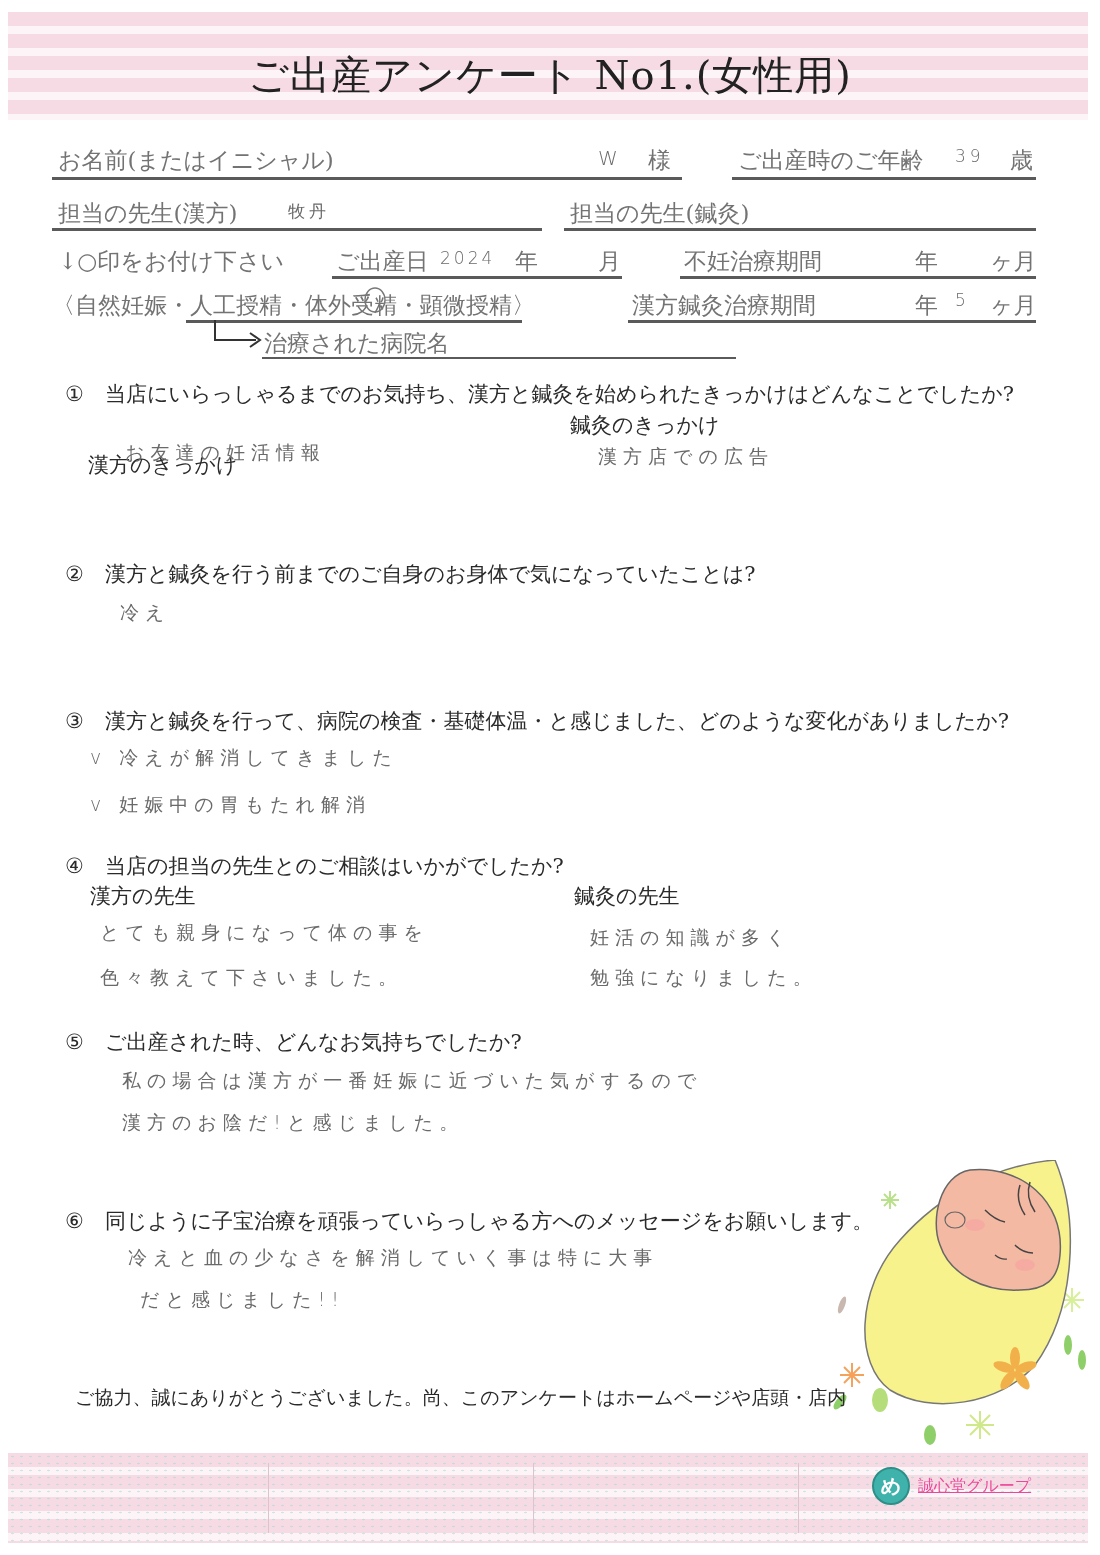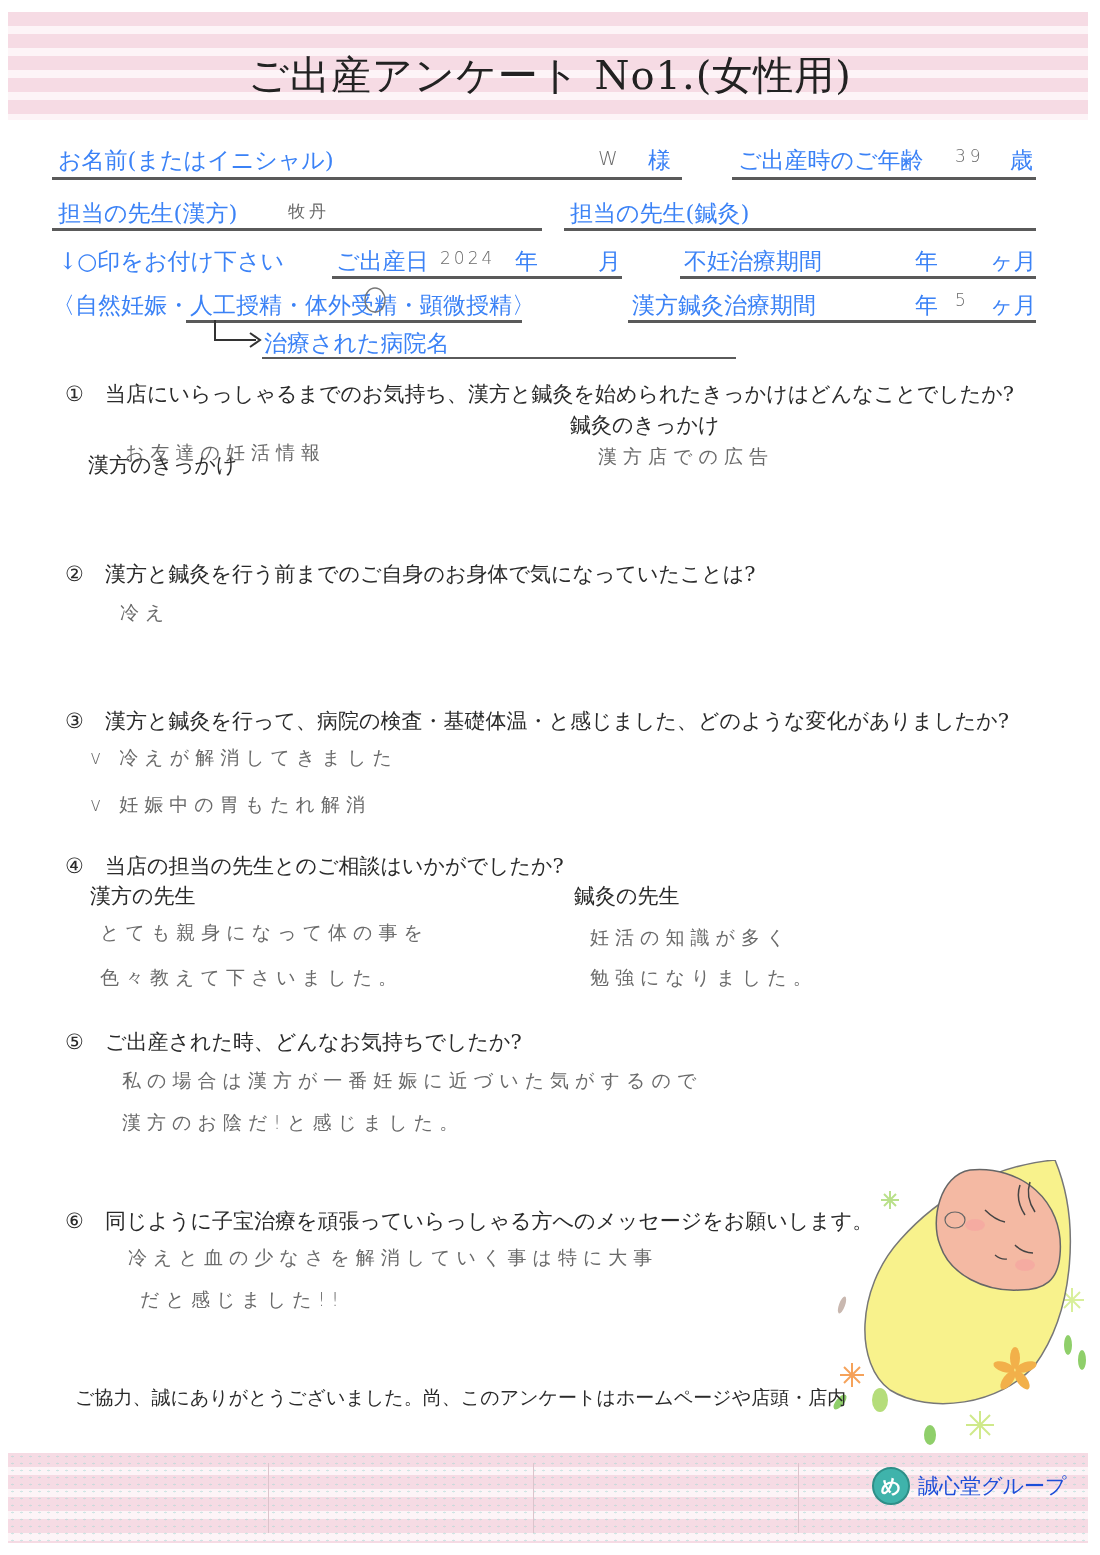--- a/index.html
+++ b/index.html
@@ -18,41 +18,41 @@
     background-image: radial-gradient(#a9d8d4 1px, transparent 1.4px);
     background-size: 9px 7px; opacity: .55;
   }
   .footer-band .vline { position: absolute; top: 10px; bottom: 10px; width: 1px; background: #dcc4cc; }
 
   .title {
     position: absolute; top: 48px; left: 0; width: 1100px; text-align: center;
     font-size: 40px; letter-spacing: 1px; color: #222;
   }
 
-  .field { position: absolute; font-size: 23px; color: #3b82f6; white-space: nowrap; }
+  .field { position: absolute; font-size: 23px; color: #737373; white-space: nowrap; }
   .uline { position: absolute; height: 3px; background: #5a5a5a; }
   .hand {
     position: absolute; font-family: "DejaVu Sans", sans-serif; color: #6a6a6a;
     font-size: 19px; letter-spacing: 6px; white-space: nowrap; font-weight: 300;
   }
   .hand.small { font-size: 17px; letter-spacing: 4px; }
 
   .q { position: absolute; left: 65px; font-size: 21px; color: #2a2a2a; white-space: nowrap; }
   .q .num { display: inline-block; width: 40px; }
   .sub { position: absolute; font-size: 21px; color: #2a2a2a; }
 
   .closing { position: absolute; left: 75px; top: 1382px; font-size: 19px; line-height: 30px; color: #2a2a2a; font-family: "DejaVu Sans", sans-serif; }
 
   .logo { position: absolute; left: 872px; top: 1467px; display: flex; align-items: center; }
   .logo .mark {
     width: 38px; height: 38px; border-radius: 50%; background: #3fb3ab;
     border: 2px solid #2e8f88; display: flex; align-items: center; justify-content: center;
     color: #fff; font-size: 20px; font-family: "DejaVu Sans", sans-serif; font-weight: bold;
   }
-  .logo .name { margin-left: 8px; font-size: 21px; font-family: "DejaVu Sans", sans-serif; color: #1d4ed8; }
+  .logo .name { margin-left: 8px; font-size: 16px; font-family: "DejaVu Sans", sans-serif; color: #ec4899; text-decoration: underline; }
 
   .baby { position: absolute; left: 820px; top: 1160px; width: 280px; height: 290px; }
 </style>
 </head>
 <body>
 
 <div class="stripes header-band"></div>
 <div class="title">ご出産アンケート No1.(女性用)</div>
 
 <div class="field" style="left:58px; top:145px;">お名前(またはイニシャル)</div>

